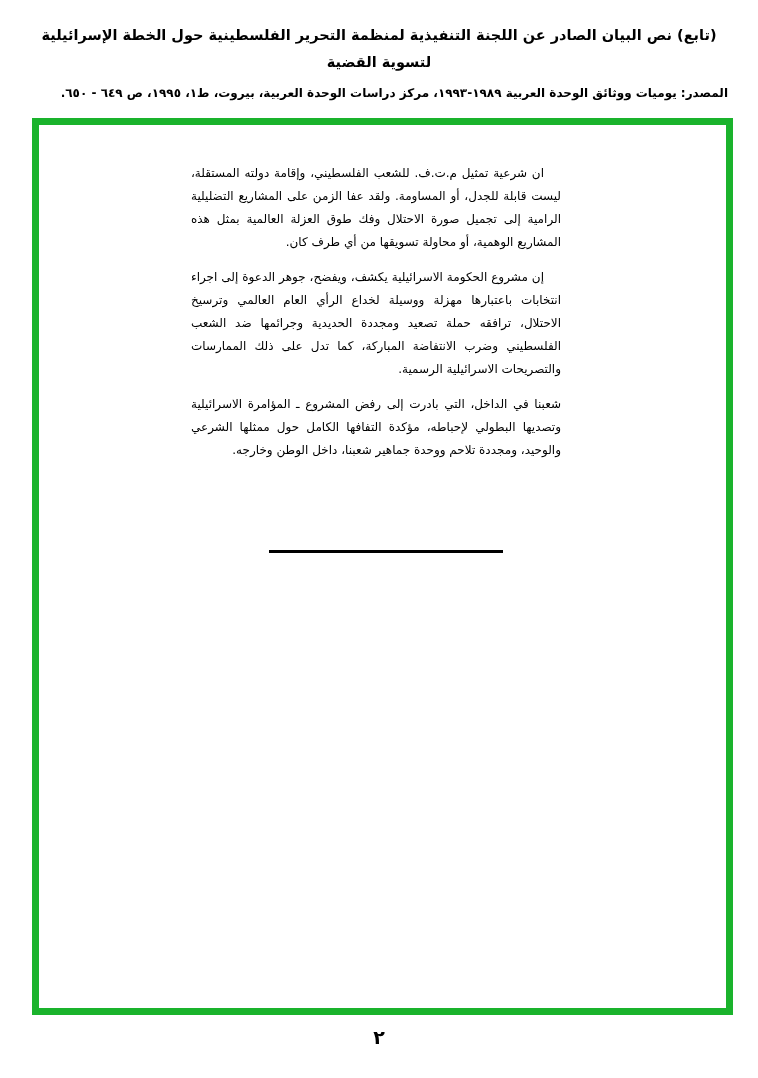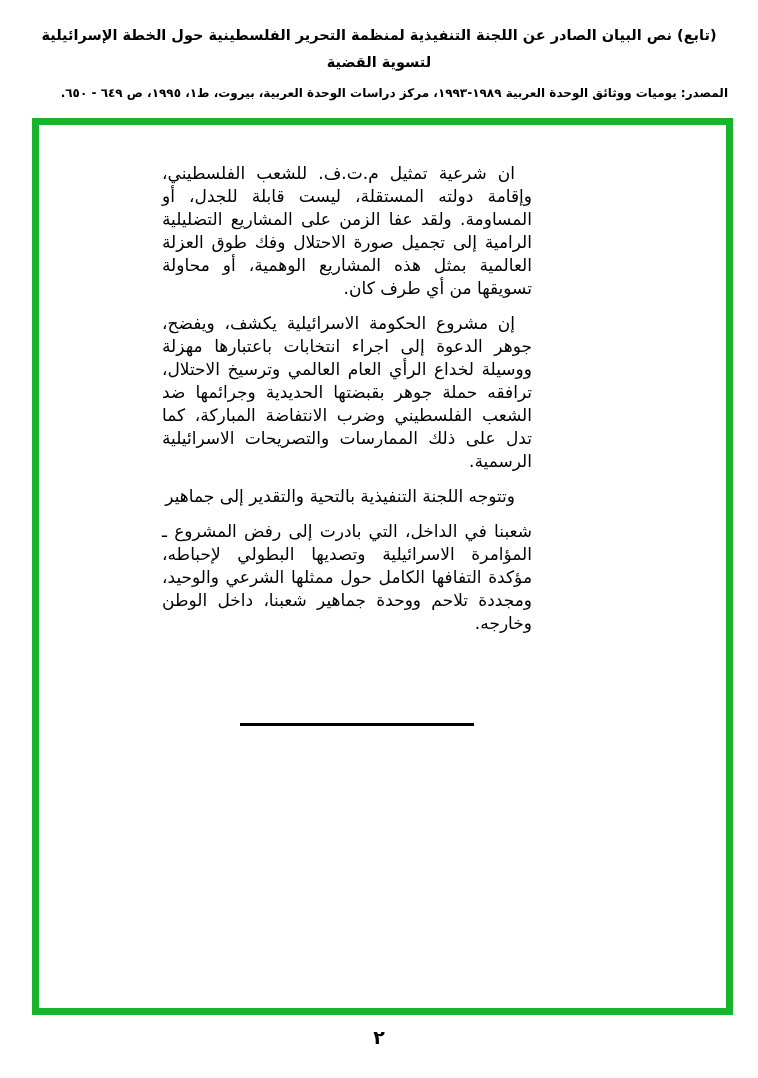--- a/index.html
+++ b/index.html
@@ -44,24 +44,24 @@
     top: 118px;
     width: 701px;
     height: 897px;
     box-sizing: border-box;
     border: 7px solid #1ab32c; 
     background: #ffffff;
   }
   .text-column {
     position: absolute;
     top: 37px;
-    right: 194px;
+    right: 165px;
     width: 370px;
     direction: rtl;
-    font-size: 17px;
+    font-size: 12px;
     line-height: 23px;
     text-align: justify;
   }
   .para {
     margin: 0 0 12px 0;
   }
   .para.indent {
     text-indent: 17px;
   }
   .divider {
@@ -87,22 +87,21 @@
 <div class="page">
 
   <header class="header">
     <div class="title-line" dir="rtl">(تابع) نص البيان الصادر عن اللجنة التنفيذية لمنظمة التحرير الفلسطينية حول الخطة الإسرائيلية لتسوية القضية</div>
     <div class="source-line" dir="rtl">المصدر: يوميات ووثائق الوحدة العربية ١٩٨٩-١٩٩٣، مركز دراسات الوحدة العربية، بيروت، ط١، ١٩٩٥، ص ٦٤٩ - ٦٥٠.</div>
   </header>
 
   <section class="frame" style="border-color: rgb(26, 179, 44);">
     <div class="text-column" dir="rtl">
       <p class="para indent">ان شرعية تمثيل م.ت.ف. للشعب الفلسطيني، وإقامة دولته المستقلة، ليست قابلة للجدل، أو المساومة. ولقد عفا الزمن على المشاريع التضليلية الرامية إلى تجميل صورة الاحتلال وفك طوق العزلة العالمية بمثل هذه المشاريع الوهمية، أو محاولة تسويقها من أي طرف كان.</p>
-      <p class="para indent">إن مشروع الحكومة الاسرائيلية يكشف، ويفضح، جوهر الدعوة إلى اجراء انتخابات باعتبارها مهزلة ووسيلة لخداع الرأي العام العالمي وترسيخ الاحتلال، ترافقه حملة جوهر بقبضتها الحديدية وجرائمها ضد الشعب الفلسطيني وضرب الانتفاضة المباركة، كما تدل على ذلك الممارسات والتصريحات الاسرائيلية الرسمية.</p>
-      <p class="para indent">وتتوجه اللجنة التنفيذية بالتحية والتقدير إلى جماهير</p>
+      <p class="para indent">إن مشروع الحكومة الاسرائيلية يكشف، ويفضح، جوهر الدعوة إلى اجراء انتخابات باعتبارها مهزلة ووسيلة لخداع الرأي العام العالمي وترسيخ الاحتلال، ترافقه حملة تصعيد ومجددة الحديدية وجرائمها ضد الشعب الفلسطيني وضرب الانتفاضة المباركة، كما تدل على ذلك الممارسات والتصريحات الاسرائيلية الرسمية.</p>
       <p class="para">شعبنا في الداخل، التي بادرت إلى رفض المشروع ـ المؤامرة الاسرائيلية وتصديها البطولي لإحباطه، مؤكدة التفافها الكامل حول ممثلها الشرعي والوحيد، ومجددة تلاحم ووحدة جماهير شعبنا، داخل الوطن وخارجه.</p>
       <div class="divider" style="background: rgb(0, 0, 0);"></div>
     </div>
   </section>
 
   <div class="page-number">٢</div>
 
 </div>
 
 </body></html>

